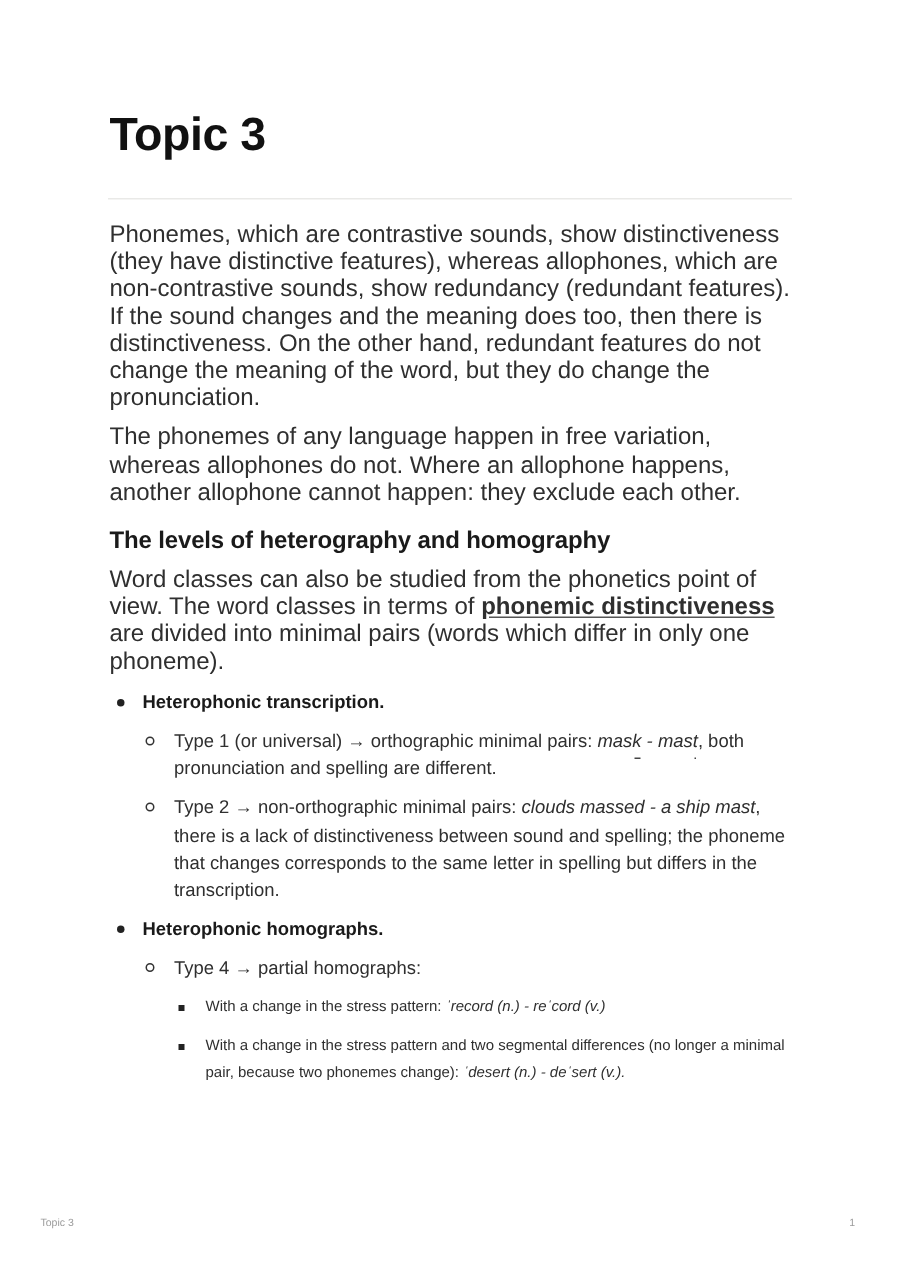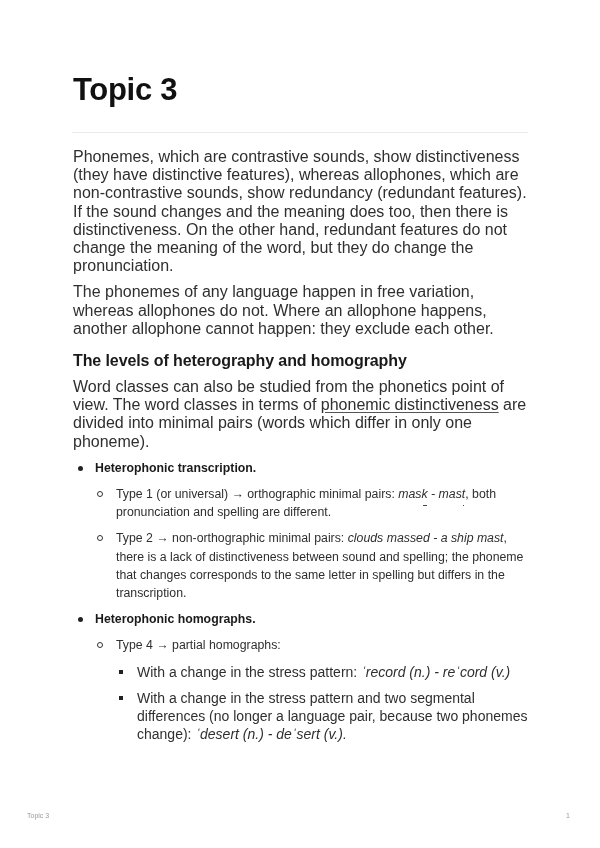--- a/index.html
+++ b/index.html
@@ -66,21 +66,21 @@
       margin: 0;
       font-size: 16px;
       line-height: 18.2px;
       color: #2f2f2f;
     }
     .h2-block { margin-bottom: 6px; }
     .p1 { margin-bottom: 8px; }
     .p2 { margin-bottom: 12px; }
     .h3-block { margin-bottom: 6px; }
     .p3 { margin-bottom: 8px; }
-    .u { text-decoration: underline; text-decoration-color: #555; text-underline-offset: 2px; }
+    .u { text-decoration: underline; text-decoration-color: #555; text-underline-offset: 2px; font-weight: bold; }
     .i { font-style: italic; }
     .b { font-weight: bold; color: #1a1a1a; }
     .ul-letter { position: relative; display: inline-block; }
     .ul-letter::after {
       content: "";
       position: absolute;
       left: 1px;
       right: 1px;
       bottom: -3px;
       height: 1px;
@@ -125,21 +125,21 @@
       height: 4px;
       border-radius: 50%;
       border: 1px solid #333;
       background: #fff;
     }
     .l3 { margin-top: 8px; }
     .l3 > li {
       position: relative;
       padding-left: 21px;
       margin-bottom: 8px;
-      font-size: 14px;
+      font-size: 10px;
       line-height: 18.2px;
       color: #2f2f2f;
     }
     .l3 > li > .marker {
       position: absolute;
       left: 3px;
       top: 7px;
       width: 4px;
       height: 4px;
       background: #222;
@@ -198,21 +198,21 @@
           <li>
             <span class="marker"></span>
             <span>Type 4 → partial homographs:</span>
             <ul class="l3">
               <li>
                 <span class="marker"></span>
                 <span>With a change in the stress pattern: </span><span class="i">ˈrecord (n.) - reˈcord (v.)</span><span></span>
               </li>
               <li>
                 <span class="marker"></span>
-                <span>With a change in the stress pattern and two segmental differences (no longer a language pair, because two phonemes change): </span><span class="i">ˈdesert (n.) - deˈsert (v.)</span><span class="i">.</span>
+                <span>With a change in the stress pattern and two segmental differences (no longer a minimal pair, because two phonemes change): </span><span class="i">ˈdesert (n.) - deˈsert (v.)</span><span class="i">.</span>
               </li>
             </ul>
           </li>
         </ul>
       </li>
     </ul>
   </div>
 </div>
 
 <div class="footer-left">Topic 3</div>

